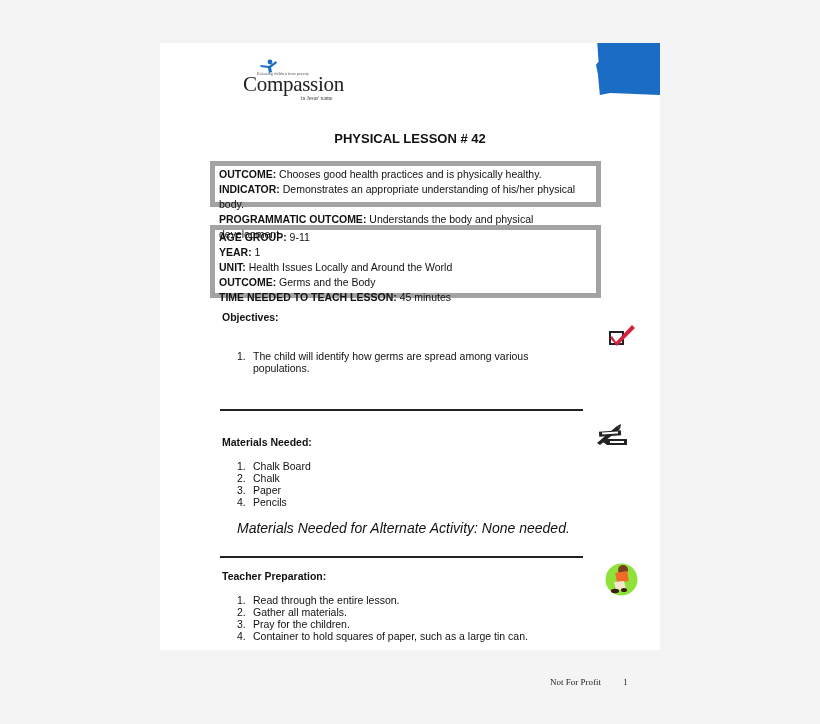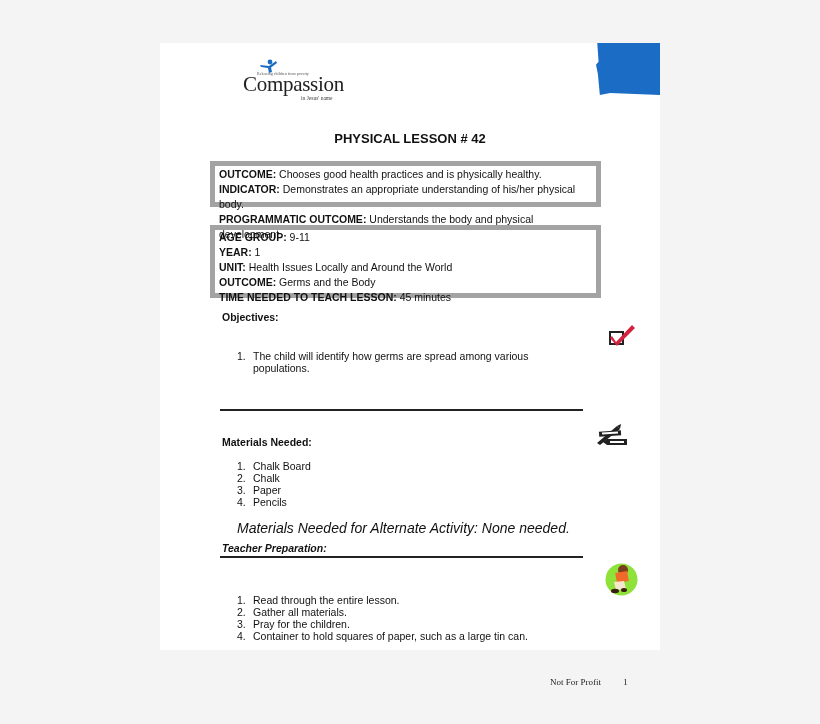--- a/index.html
+++ b/index.html
@@ -132,21 +132,21 @@
   <ol class="items" style="top:417px;">
     <li><span class="num">1.</span><span>Chalk Board</span></li>
     <li><span class="num">2.</span><span>Chalk</span></li>
     <li><span class="num">3.</span><span>Paper</span></li>
     <li><span class="num">4.</span><span>Pencils</span></li>
   </ol>
   <div class="abs alt-note" style="top:477px;">Materials Needed for Alternate Activity:  None needed.</div>
 
   <div class="abs rule" style="top:513px;"></div>
 
-  <div class="abs sec-head" style="top:499px;font-style:italic;">Teacher Preparation:</div>
+  <div class="abs sec-head" style="top:527px;">Teacher Preparation:</div>
   <svg class="abs" style="left:444px; top:519px;" width="35" height="35" viewBox="0 0 35 35">
     <circle cx="17.5" cy="17.5" r="16" fill="#8ee23a"></circle>
     <circle cx="19" cy="8" r="5" fill="#7a3e1c"></circle>
     <rect x="12" y="10" width="12" height="10" fill="#f06a2a" transform="rotate(-10 18 15)"></rect>
     <path d="M10 20 L20 19 L22 27 L12 28 Z" fill="#f5e6cc"></path>
     <ellipse cx="11" cy="29" rx="4" ry="2.2" fill="#3a1e10"></ellipse>
     <ellipse cx="20" cy="28" rx="3" ry="2" fill="#3a1e10"></ellipse>
   </svg>
   <ol class="items" style="top:551px;">
     <li><span class="num">1.</span><span>Read through the entire lesson.</span></li>

